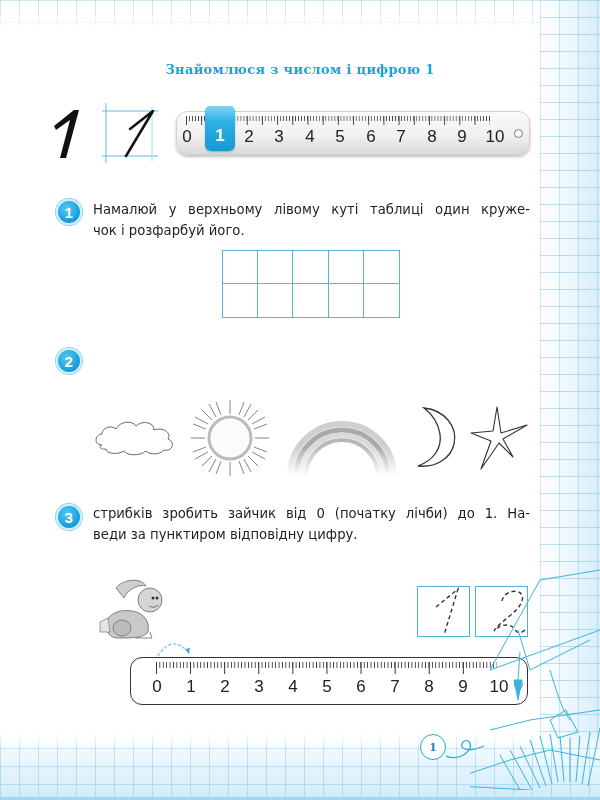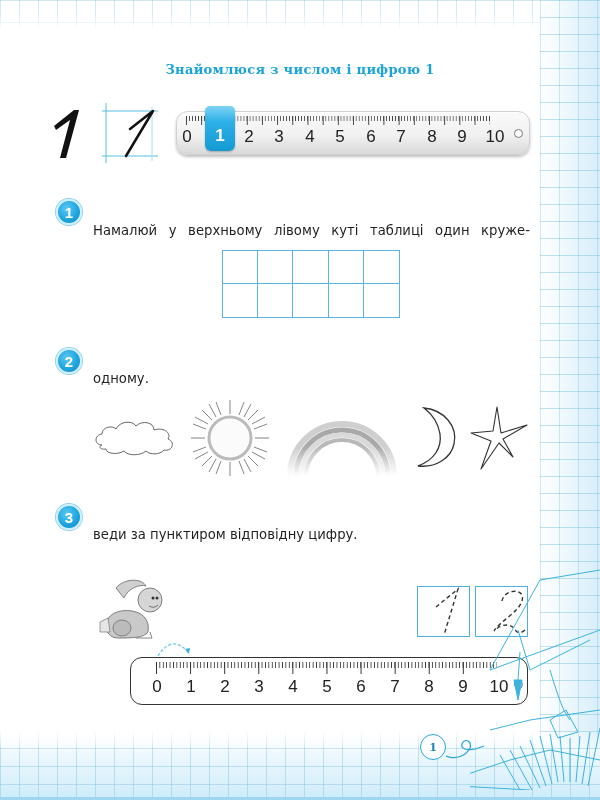--- a/index.html
+++ b/index.html
@@ -91,21 +91,20 @@
     position: absolute; width: 26px; height: 26px; border-radius: 50%;
     background: radial-gradient(circle at 40% 35%, #5dc8f2 0%, #1ea6e0 55%, #0f86c1 100%);
     border: 2px solid #cdeefb; box-shadow: 0 0 0 1px #8fd2ee;
     color: #fff; font-family: "Liberation Sans", sans-serif; font-size: 15px; font-weight: bold;
     display: flex; align-items: center; justify-content: center;
   }
   .task-text {
     position: absolute; left: 93px; width: 437px;
     font-family: "DejaVu Sans", sans-serif; font-size: 13.2px; line-height: 21px; color: #1f1f1f;
     text-align: justify;
-    margin-top: 21px;
   }
   .task-text span.line { display: block; text-align: justify; text-align-last: justify; }
   .task-text span.line.last { text-align-last: left; }
 
   
   .cells {
     position: absolute; left: 222px; top: 250px; width: 178px; height: 68px;
     display: grid; grid-template-columns: repeat(5, 1fr); grid-template-rows: repeat(2, 1fr);
     border: 1.5px solid #5ab6d8;
   }
@@ -183,37 +182,37 @@
   <span class="num" style="left:318px; width:26px; margin-left:-13px">10</span>
   <div class="hl">
     <span>1</span>
   </div>
   <div class="ruler-hole" style="left:337px; top:17px"></div>
 </div>
 
 <div class="badge" style="left:56px; top:199px">1</div>
 <div class="task-text" style="top:199px">
   <span class="line">Намалюй у верхньому лівому куті таблиці один круже-</span>
+  <span class="line last">чок і розфарбуй його.</span>
 </div>
 <div class="cells">
   <div></div>
   <div></div>
   <div></div>
   <div></div>
   <div></div>
   <div></div>
   <div></div>
   <div></div>
   <div></div>
   <div></div>
 </div>
 
 <div class="badge" style="left:56px; top:348px">2</div>
 <div class="task-text" style="top:347px">
-  <span class="line last">одному.</span>
 </div>
 
 <svg class="pic" style="left:94px; top:415px" width="84" height="42" viewBox="0 0 84 42">
   <path d="M8 30 C0 30 0 20 8 19 C8 12 18 10 22 14 C26 6 38 5 42 11 C48 5 60 7 60 15 C68 12 78 17 74 24 C82 27 78 37 70 35 C66 40 56 40 52 36 C46 41 34 41 30 36 C24 40 12 39 12 34 C6 35 4 31 8 30 Z" fill="#fff" stroke="#555" stroke-width="0.9"></path>
 </svg>
 
 <svg class="pic" style="left:189px; top:398px" width="82" height="80" viewBox="0 0 82 80">
   <g stroke="#666" stroke-width="0.8">
     <line x1="41" y1="2" x2="41" y2="16"></line>
       <line x1="41" y1="64" x2="41" y2="78"></line>
@@ -261,20 +260,21 @@
 <svg class="pic" style="left:414px; top:404px" width="48" height="66" viewBox="0 0 48 66">
   <path d="M10 4 C30 6 44 22 40 40 C37 54 22 64 4 62 C20 56 28 44 26 30 C24 18 18 10 10 4 Z" fill="#fff" stroke="#333" stroke-width="1.3"></path>
 </svg>
 
 <svg class="pic" style="left:469px; top:405px" width="60" height="66" viewBox="0 0 60 66">
   <path d="M28 2 L32 28 L58 20 L34 34 L44 52 L30 38 L12 64 L22 36 L2 28 L24 26 Z" fill="#fff" stroke="#333" stroke-width="1.1" stroke-linejoin="round"></path>
 </svg>
 
 <div class="badge" style="left:56px; top:504px">3</div>
 <div class="task-text" style="top:503px">
+  <span class="line">стрибків зробить зайчик  від 0 (початку лічби) до 1. На-</span>
   <span class="line last">веди за пунктиром відповідну цифру.</span>
 </div>
 
 <svg class="pic" style="left:96px; top:576px" width="72" height="68" viewBox="0 0 72 68">
   <path d="M20 12 C28 2 46 2 50 10 C44 8 32 12 28 22 Z" fill="#cfcfcf" stroke="#666" stroke-width="0.8"></path>
   <ellipse cx="54" cy="24" rx="12" ry="12" fill="#d6d6d6" stroke="#666" stroke-width="0.8"></ellipse>
   <circle cx="57" cy="22" r="1.5" fill="#333"></circle>
     <circle cx="61" cy="22" r="1.5" fill="#333"></circle>
   <path d="M53 30 Q58 33 62 29" fill="none" stroke="#555" stroke-width="0.8"></path>
   <path d="M10 50 C10 36 28 32 40 36 C48 38 54 46 52 56 C48 62 36 62 22 62 C14 62 10 56 10 50 Z" fill="#c9c9c9" stroke="#666" stroke-width="0.8"></path>

